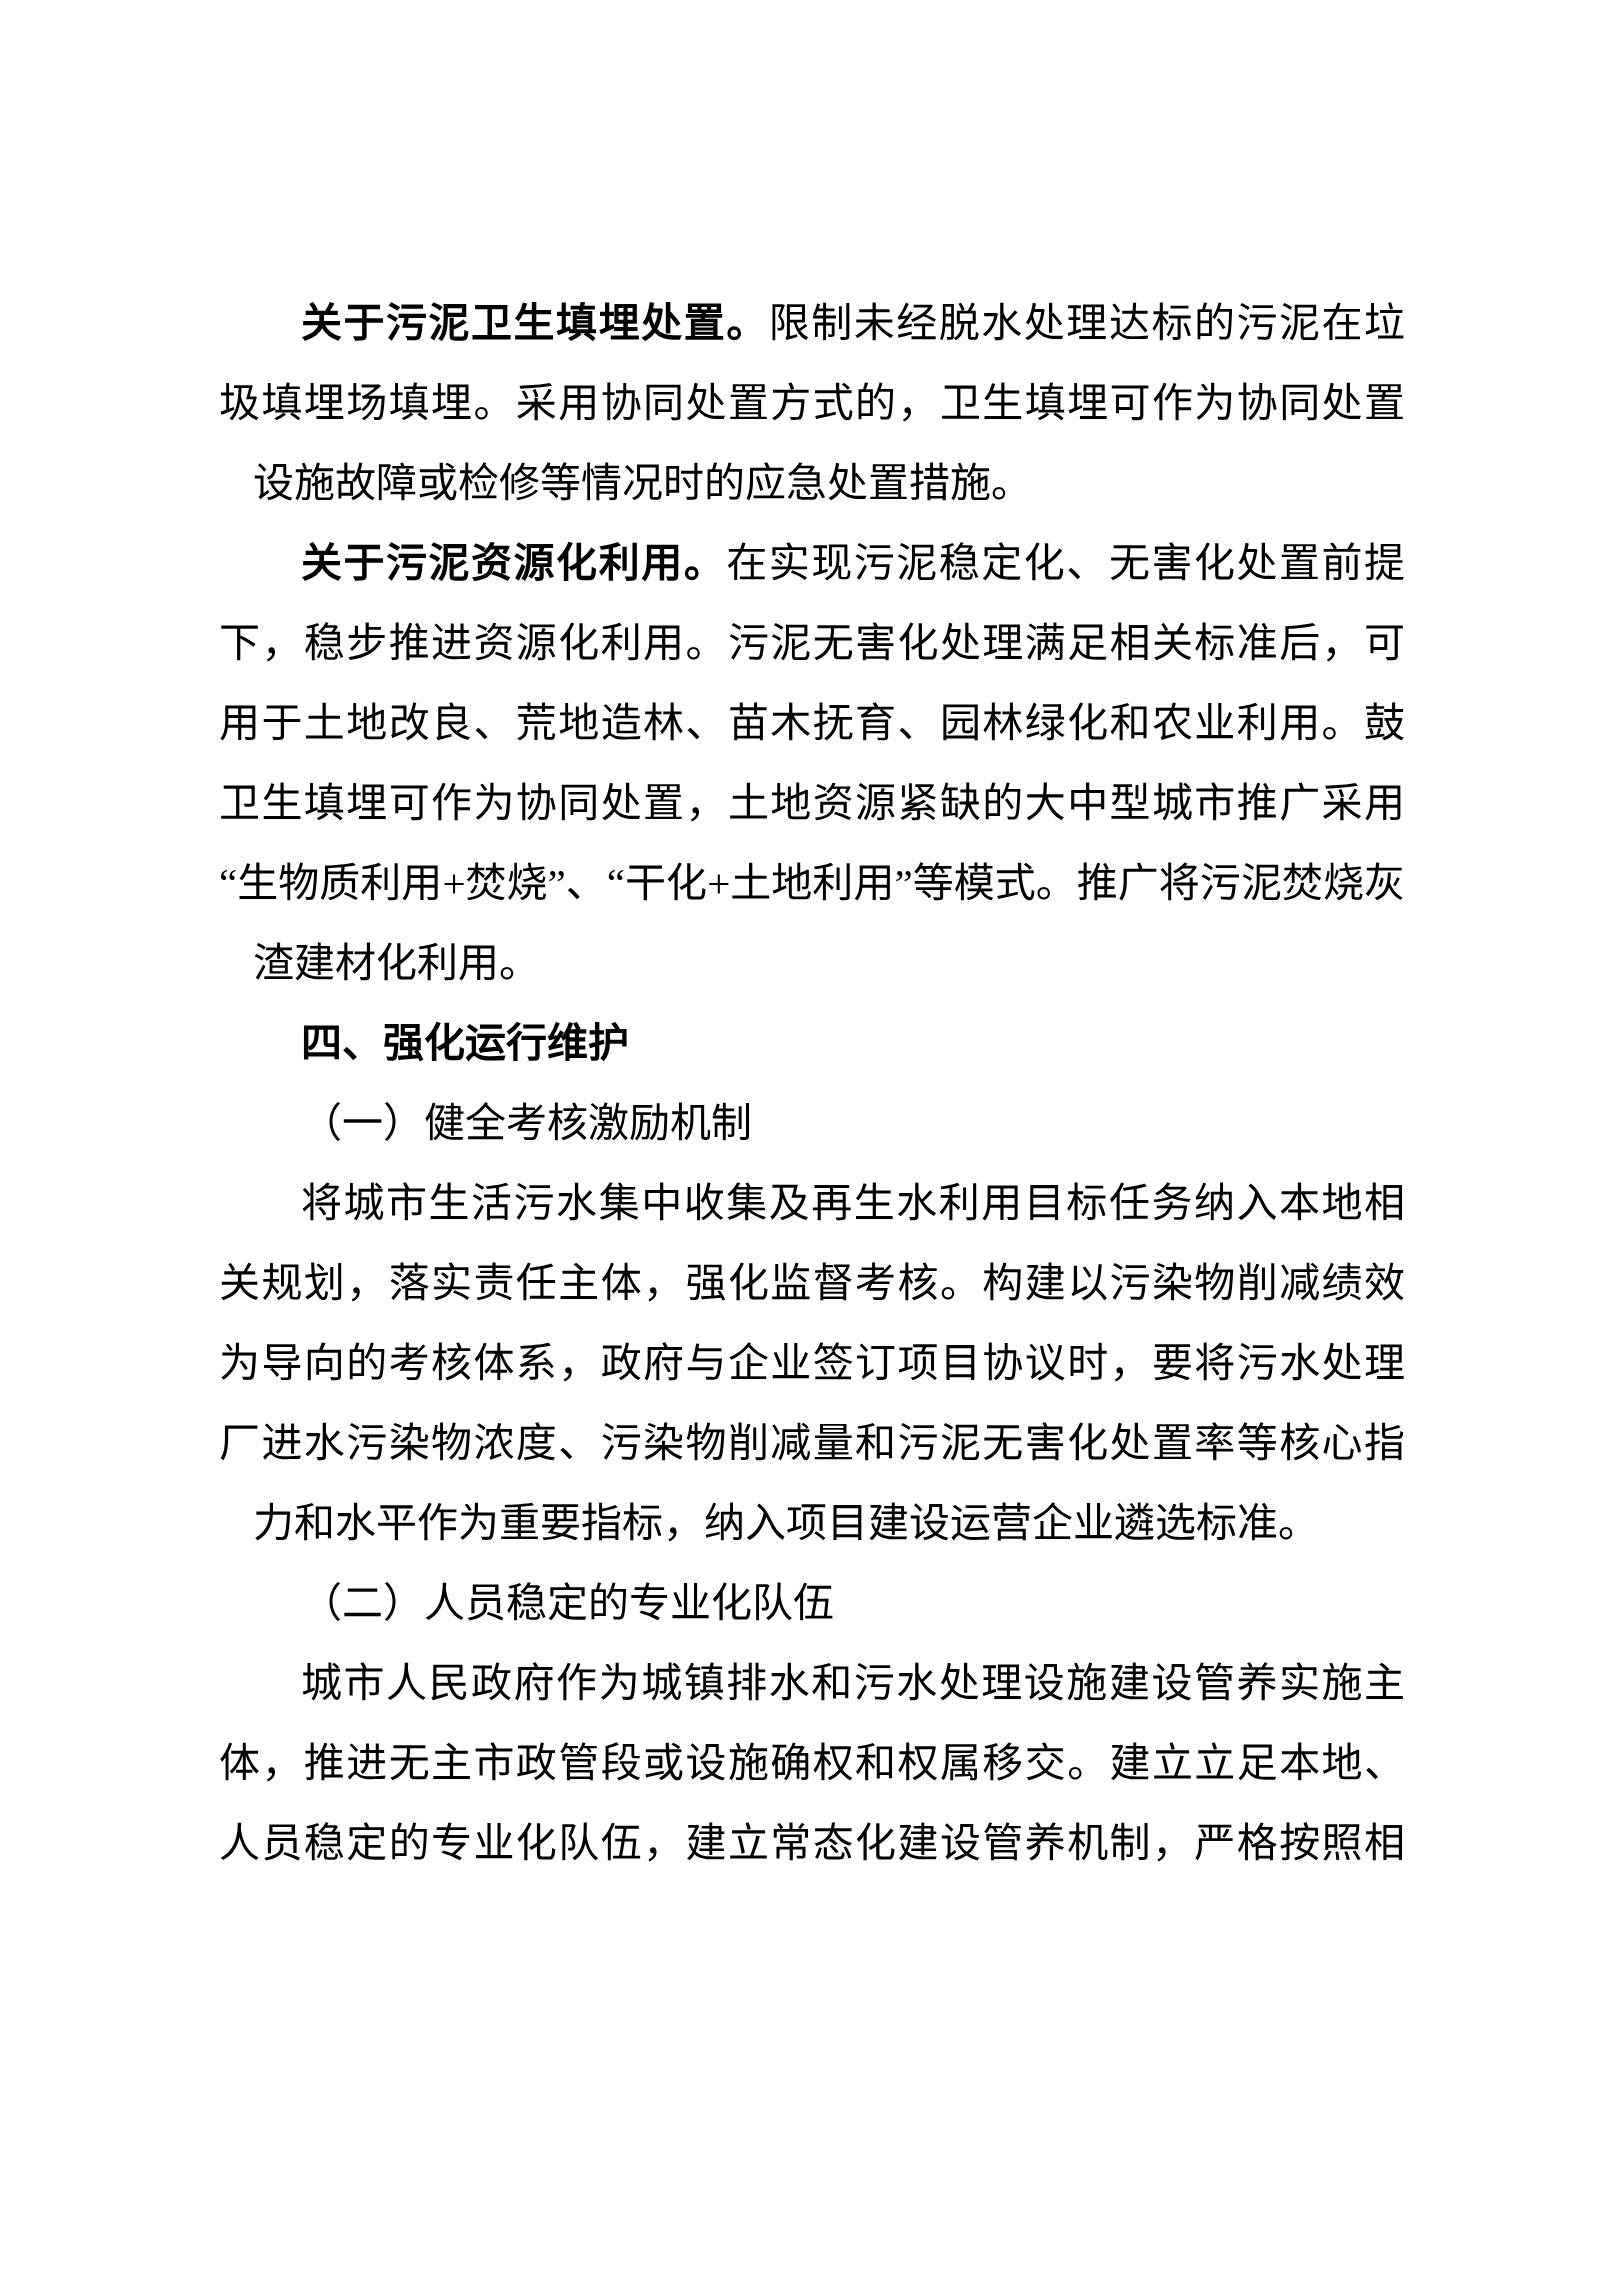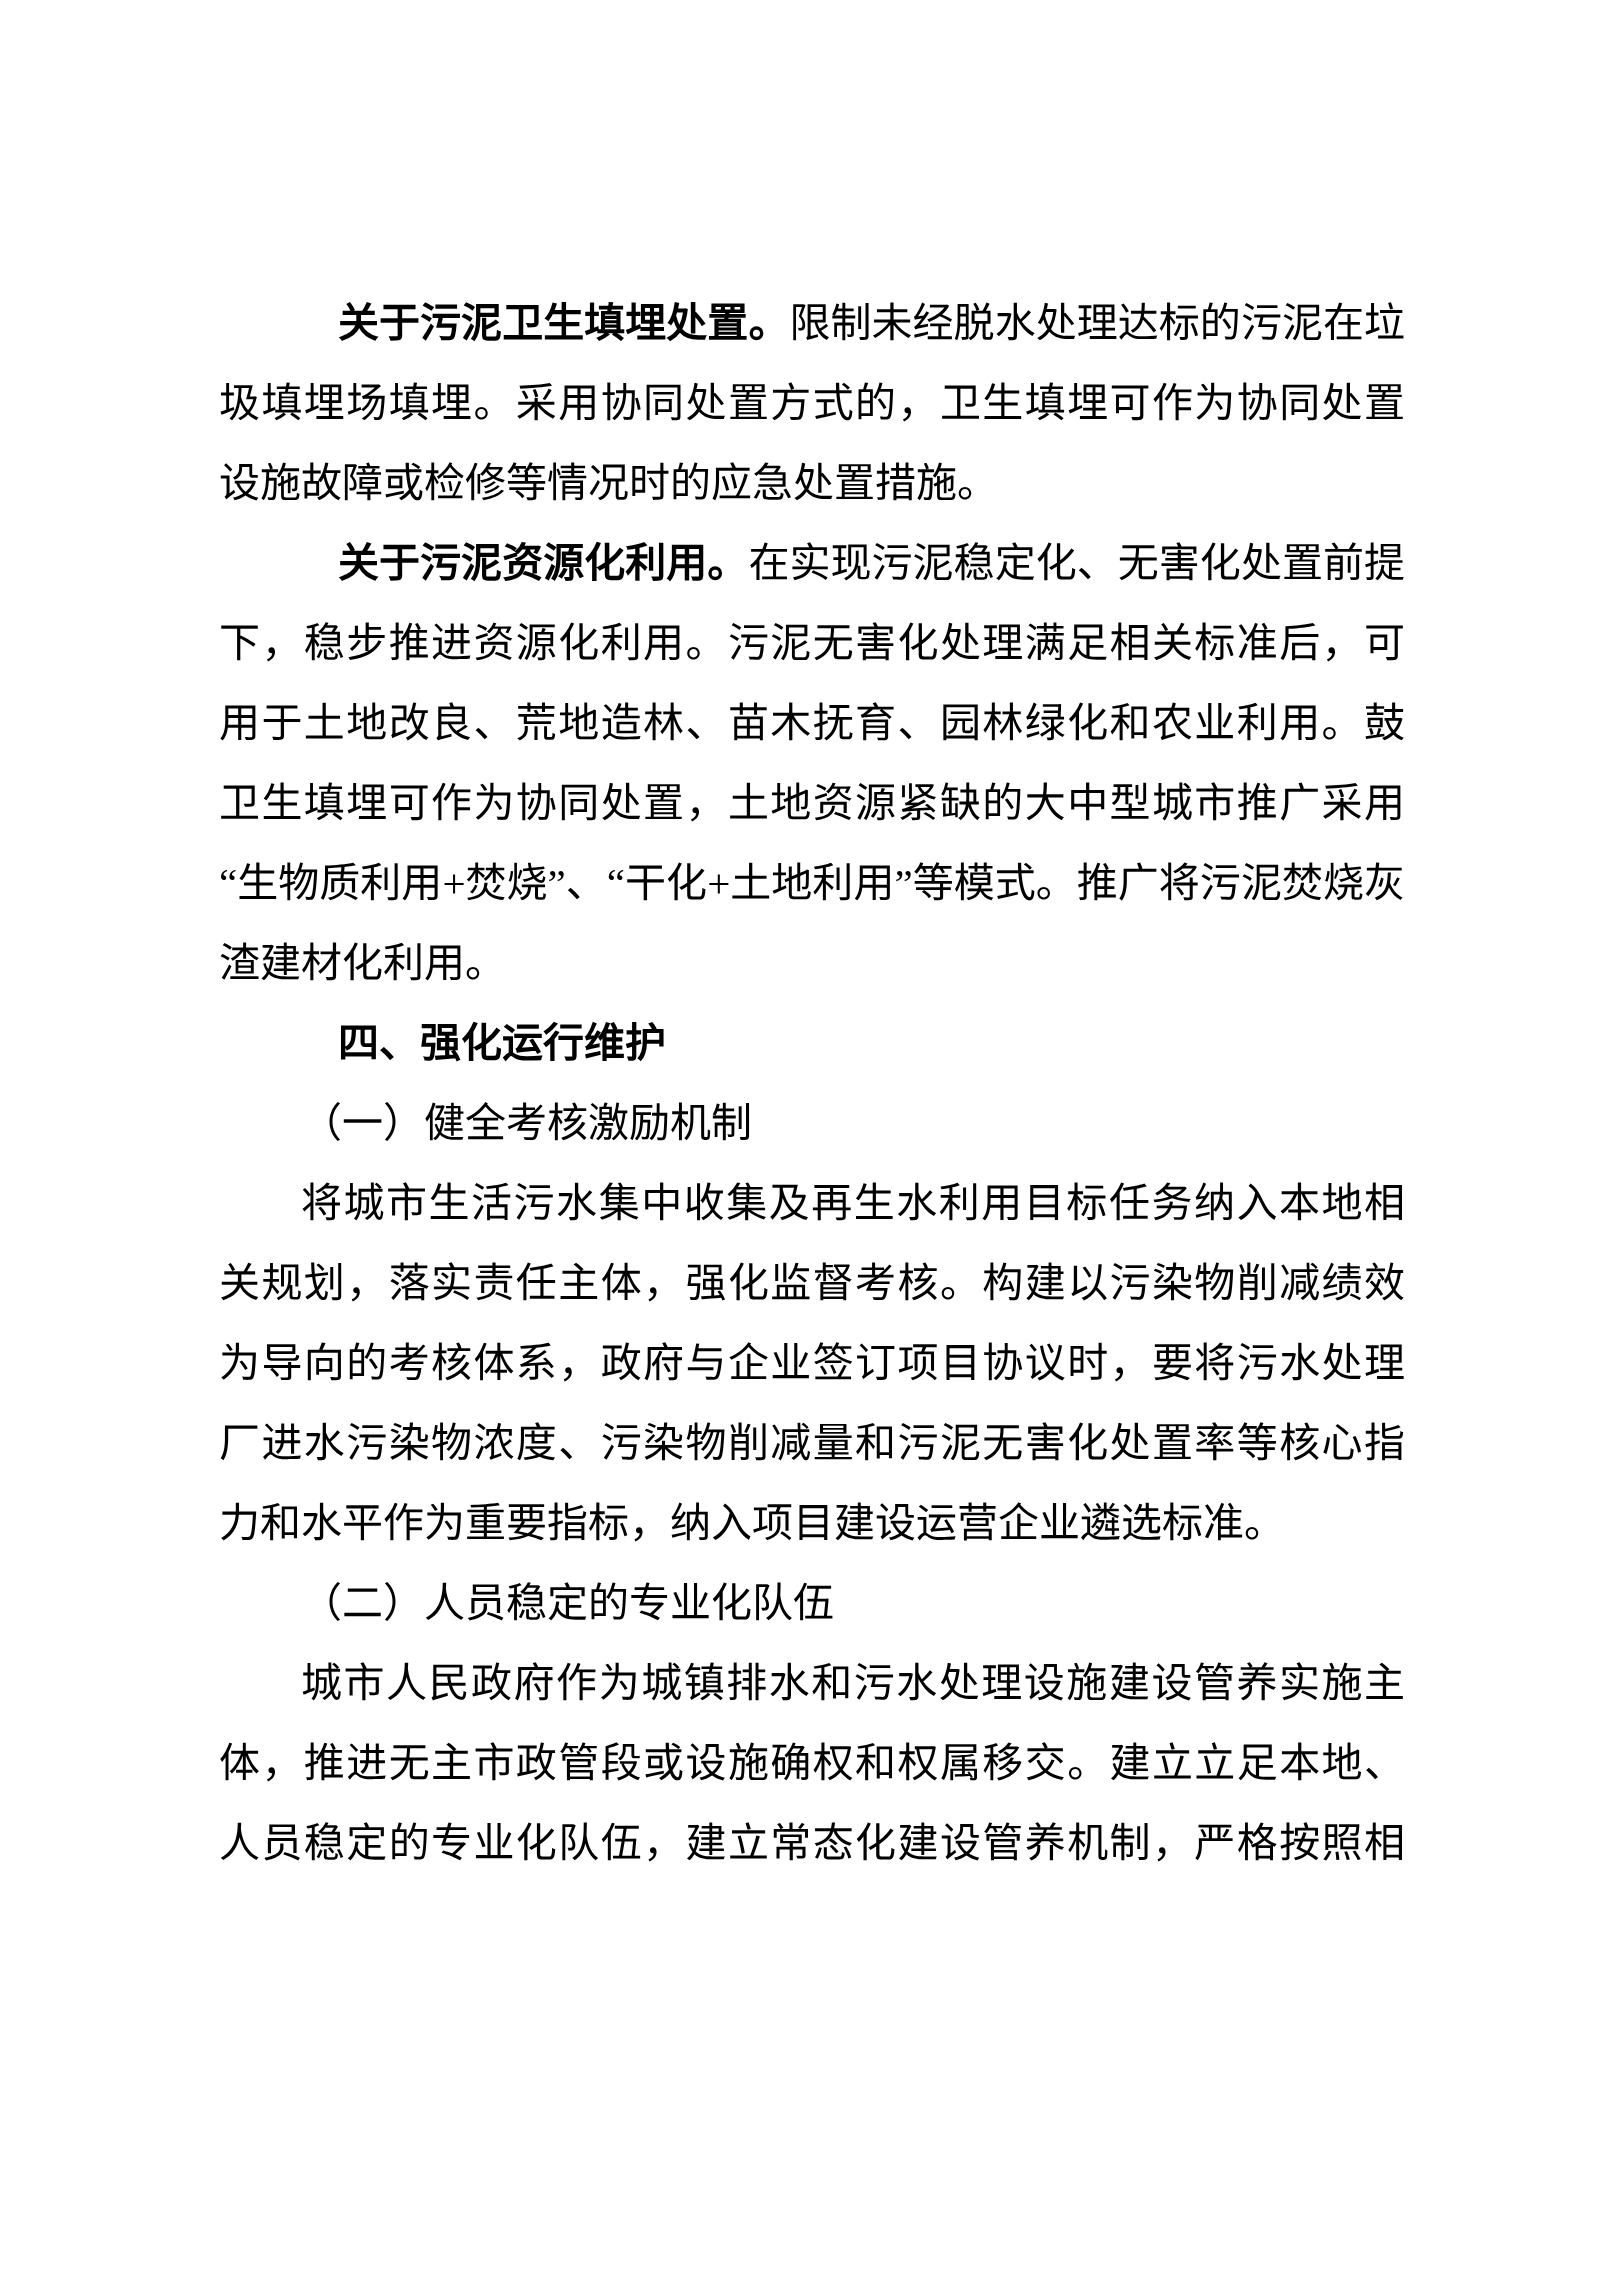--- a/index.html
+++ b/index.html
@@ -33,36 +33,37 @@
     overflow: visible;
   }
   
   .p-first { text-indent: 82px; }
   
   .p-mid { }
   
   .p-last {
     text-align: left;
     text-align-last: left;
+    margin-left: 34px;
   }
   
   .h1 {
     font-family: "Liberation Sans", "DejaVu Sans", sans-serif;
     font-weight: bold;
     text-align: center;
     text-align-last: left;
     text-indent: 82px;
   }
   
   .h2 {
     text-align: right;
     text-align-last: left;
     text-indent: 82px;
   }
-  .b { font-weight: bold; margin-left: 37px; }
+  .b { font-weight: bold; }
 </style>
 </head>
 <body>
 
 <div class="page">
   <div class="text-block" id="text-block">
       <div class="line p-first"><span class="seg b">关于污泥卫生填埋处置。</span><span class="seg">限制未经脱水处理达标的污泥在垃</span></div>
       <div class="line p-mid"><span class="seg">圾填埋场填埋。采用协同处置方式的，卫生填埋可作为协同处置</span></div>
       <div class="line p-last"><span class="seg">设施故障或检修等情况时的应急处置措施。</span></div>
       <div class="line p-first"><span class="seg b">关于污泥资源化利用。</span><span class="seg">在实现污泥稳定化、无害化处置前提</span></div>

